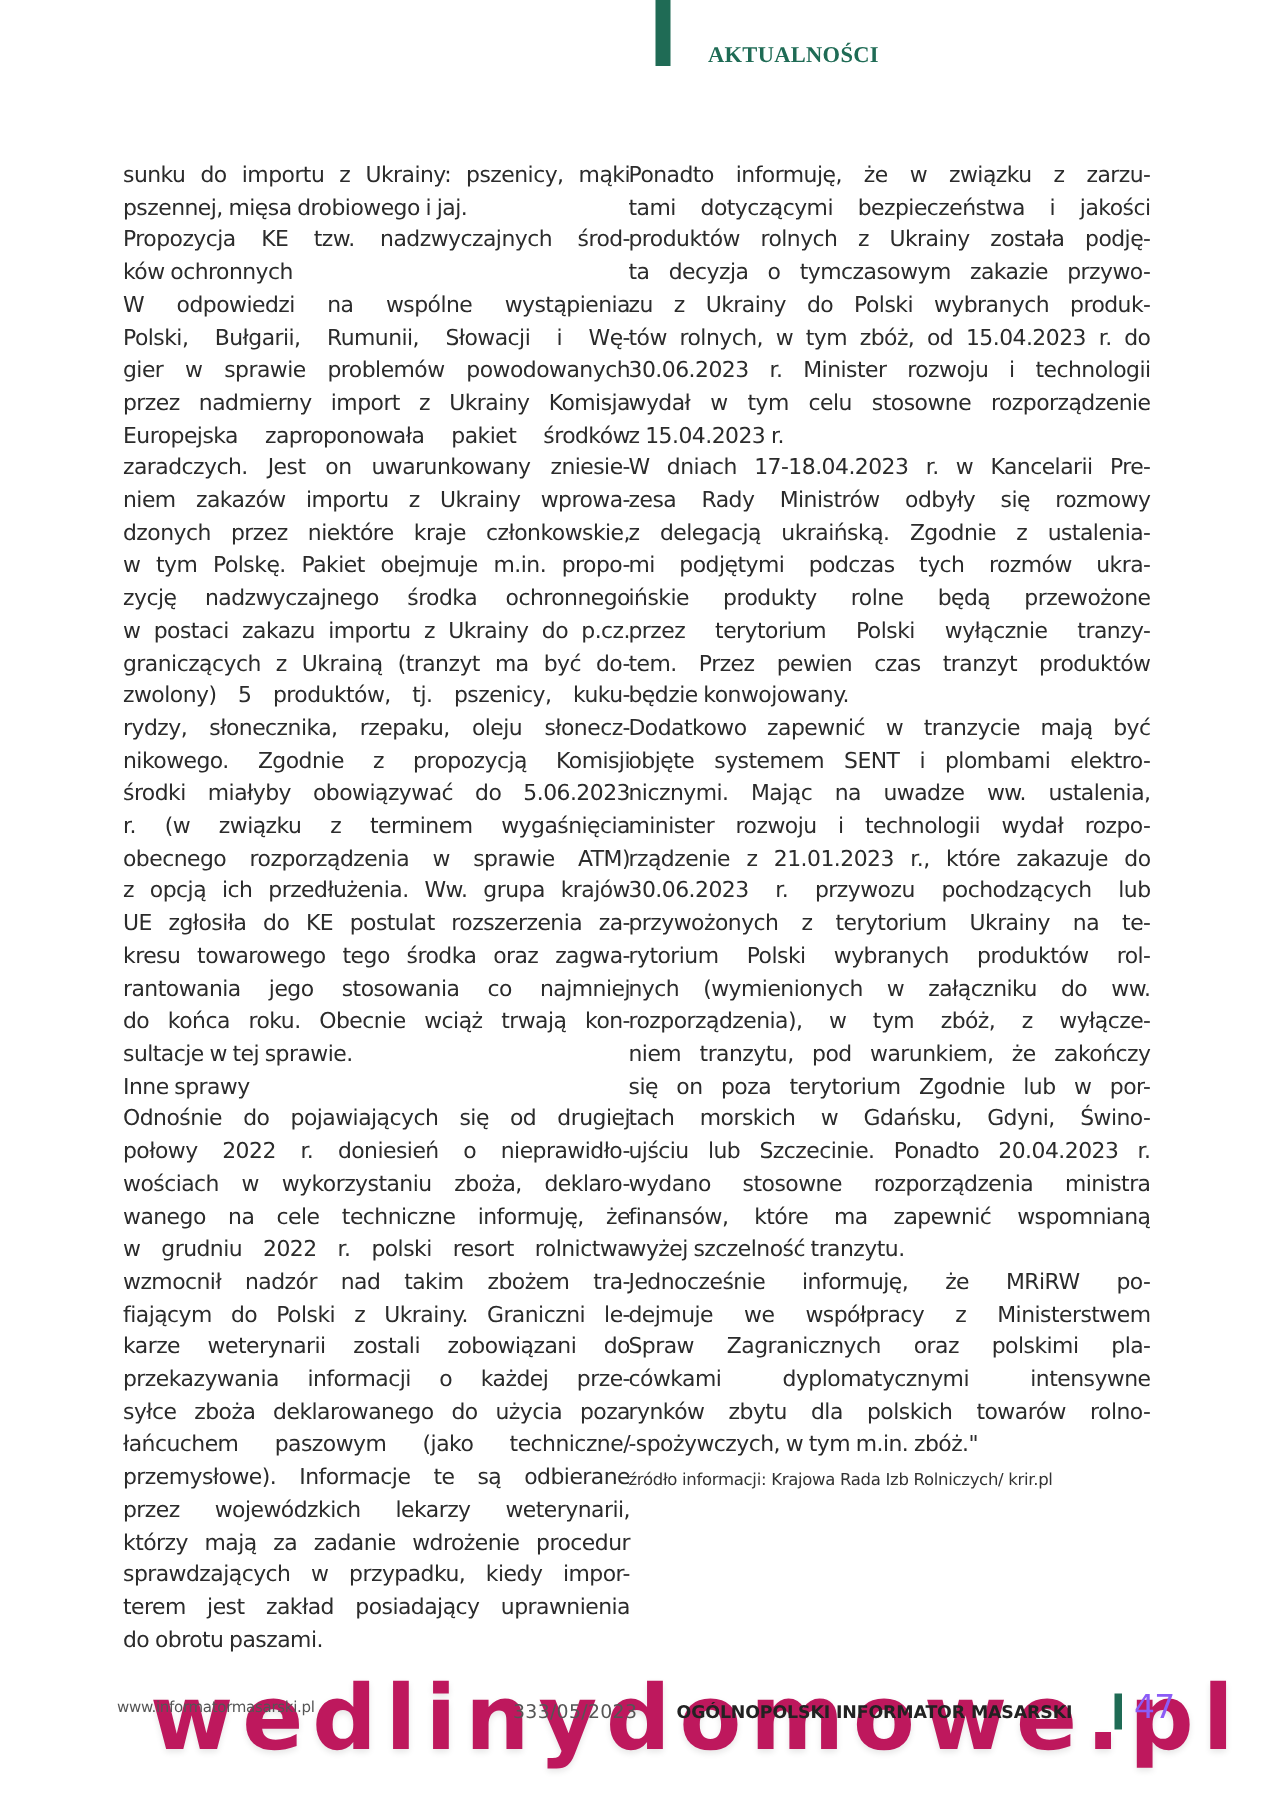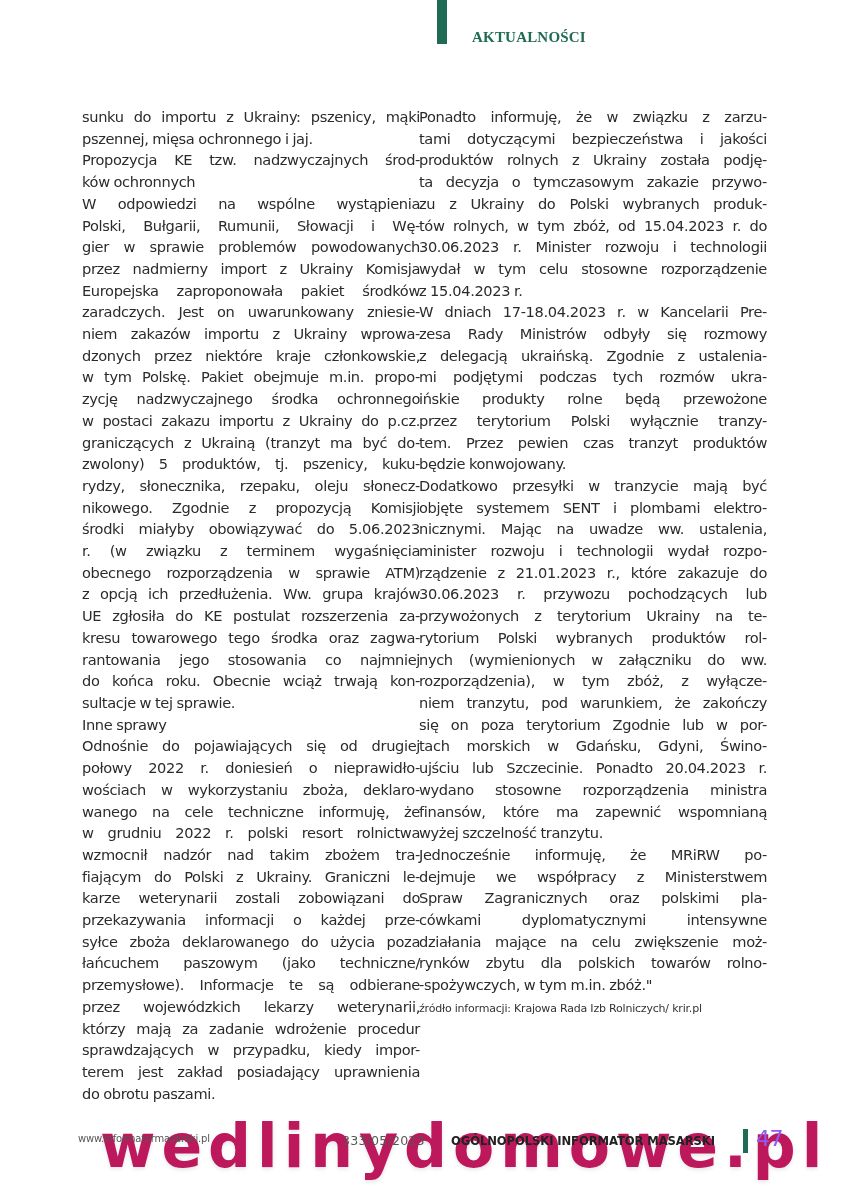--- a/index.html
+++ b/index.html
@@ -61,21 +61,21 @@
     }
   </style>
 </head>
 <body>
 
 <div class="section-bar"></div>
 <div class="section-title">AKTUALNOŚCI</div>
 
 <div class="col col-left">
     <span class="line">sunku do importu z Ukrainy: pszenicy, mąki</span>
-    <span class="line last">pszennej, mięsa ochronnego i jaj.</span>
+    <span class="line last">pszennej, mięsa drobiowego i jaj.</span>
     <span class="line">Propozycja KE tzw. nadzwyczajnych środ-</span>
     <span class="line last">ków ochronnych</span>
     <span class="line">W odpowiedzi na wspólne wystąpienia</span>
     <span class="line">Polski, Bułgarii, Rumunii, Słowacji i Wę-</span>
     <span class="line">gier w sprawie problemów powodowanych</span>
     <span class="line">przez nadmierny import z Ukrainy Komisja</span>
     <span class="line">Europejska zaproponowała pakiet środków</span>
     <span class="line">zaradczych. Jest on uwarunkowany zniesie-</span>
     <span class="line">niem zakazów importu z Ukrainy wprowa-</span>
     <span class="line">dzonych przez niektóre kraje członkowskie,</span>
@@ -125,42 +125,41 @@
     <span class="line">wydał w tym celu stosowne rozporządzenie</span>
     <span class="line last">z 15.04.2023 r.</span>
     <span class="line">W dniach 17-18.04.2023 r. w Kancelarii Pre-</span>
     <span class="line">zesa Rady Ministrów odbyły się rozmowy</span>
     <span class="line">z delegacją ukraińską. Zgodnie z ustalenia-</span>
     <span class="line">mi podjętymi podczas tych rozmów ukra-</span>
     <span class="line">ińskie produkty rolne będą przewożone</span>
     <span class="line">przez terytorium Polski wyłącznie tranzy-</span>
     <span class="line">tem. Przez pewien czas tranzyt produktów</span>
     <span class="line last">będzie konwojowany.</span>
-    <span class="line">Dodatkowo przesyłki w tranzycie mają być</span>
+    <span class="line">Dodatkowo zapewnić w tranzycie mają być</span>
     <span class="line">objęte systemem SENT i plombami elektro-</span>
     <span class="line">nicznymi. Mając na uwadze ww. ustalenia,</span>
     <span class="line">minister rozwoju i technologii wydał rozpo-</span>
     <span class="line">rządzenie z 21.01.2023 r., które zakazuje do</span>
     <span class="line">30.06.2023 r. przywozu pochodzących lub</span>
     <span class="line">przywożonych z terytorium Ukrainy na te-</span>
     <span class="line">rytorium Polski wybranych produktów rol-</span>
     <span class="line">nych (wymienionych w załączniku do ww.</span>
     <span class="line">rozporządzenia), w tym zbóż, z wyłącze-</span>
     <span class="line">niem tranzytu, pod warunkiem, że zakończy</span>
     <span class="line">się on poza terytorium Zgodnie lub w por-</span>
     <span class="line">tach morskich w Gdańsku, Gdyni, Świno-</span>
     <span class="line">ujściu lub Szczecinie. Ponadto 20.04.2023 r.</span>
     <span class="line">wydano stosowne rozporządzenia ministra</span>
     <span class="line">finansów, które ma zapewnić wspomnianą</span>
     <span class="line last">wyżej szczelność tranzytu.</span>
     <span class="line">Jednocześnie informuję, że MRiRW po-</span>
     <span class="line">dejmuje we współpracy z Ministerstwem</span>
     <span class="line">Spraw Zagranicznych oraz polskimi pla-</span>
     <span class="line">cówkami dyplomatycznymi intensywne</span>
-    <span class="line">działania mające na celu zwiększenie moż-</span>
     <span class="line">rynków zbytu dla polskich towarów rolno-</span>
     <span class="line last">-spożywczych, w tym m.in. zbóż."</span>
     <div class="source">źródło informacji: Krajowa Rada Izb Rolniczych/ krir.pl</div>
   </div>
 
 <div class="watermark">wedlinydomowe.pl</div>
 
 <div class="footer-url">www.informatormasarski.pl</div>
 <div class="footer-issue">333/05/2023</div>
 <div class="footer-pub">OGÓLNOPOLSKI INFORMATOR MASARSKI</div>

